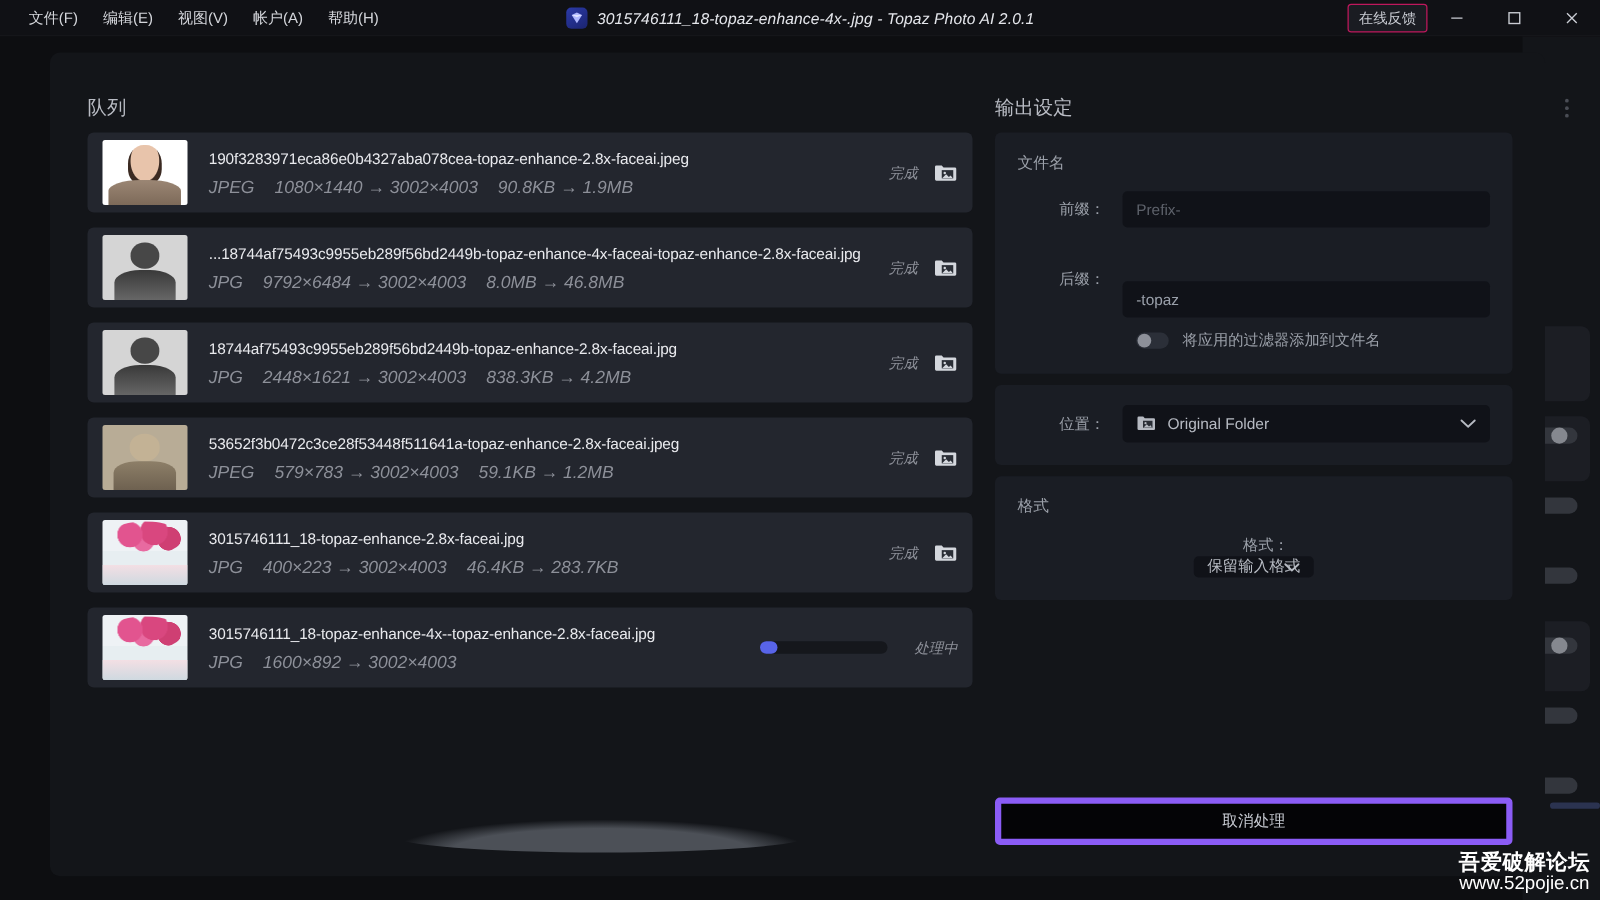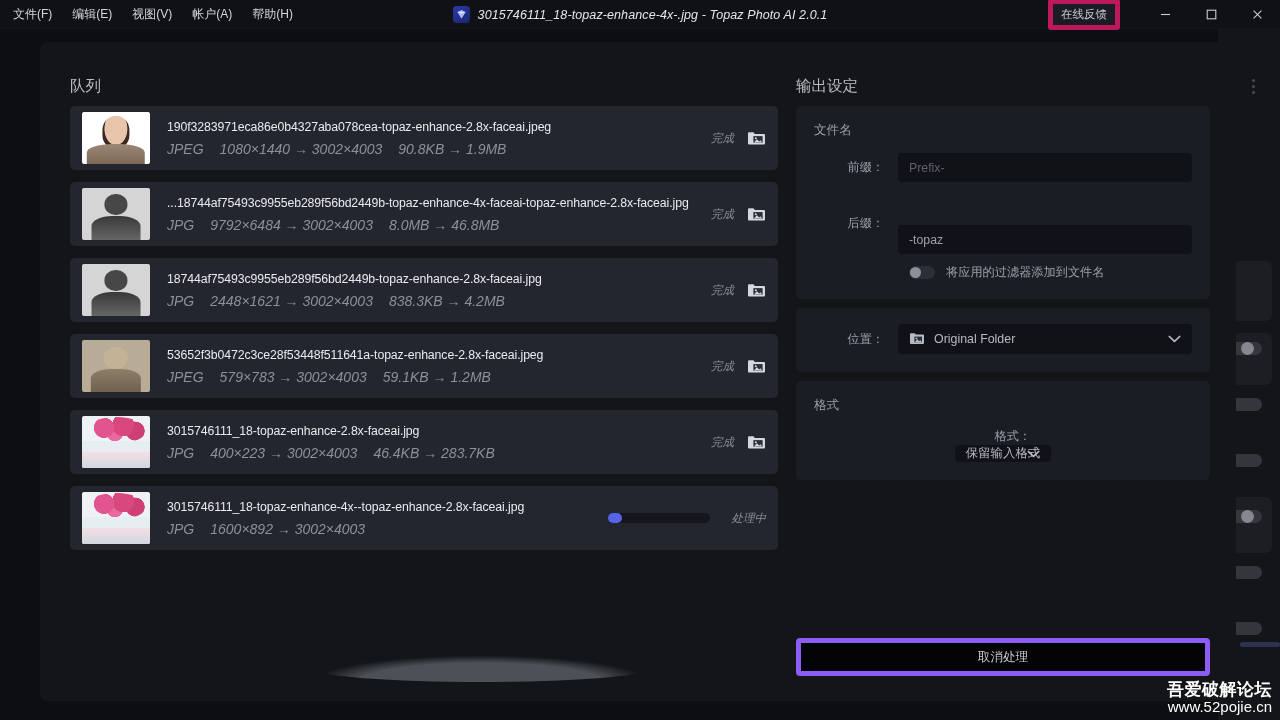--- a/index.html
+++ b/index.html
@@ -10,41 +10,41 @@
     overflow: hidden;
   }
   #app { position: relative; width: 1280px; height: 720px; background: #0d0e11; }
 
   
   .titlebar {
     position: absolute; top: 0; left: 0; width: 1280px; height: 29px;
     background: #101115; display: flex; align-items: center;
     border-bottom: 1px solid #15161a;
   }
-  .menus { display: flex; align-items: center; padding-left: 4px; gap: 2px; justify-content: center; }
+  .menus { display: flex; align-items: center; padding-left: 14px; gap: 2px; justify-content: center; }
   .menu-item {
     font-size: 12px; color: #d4d6db; padding: 4px 9px; border-radius: 3px;
     white-space: nowrap; cursor: default;
   }
   .title-center {
     position: absolute; left: 0; right: 0; top: 0; height: 29px;
     display: flex; align-items: center; justify-content: center; gap: 8px;
     pointer-events: none;
   }
   .app-logo {
     width: 17px; height: 17px; border-radius: 4px;
     background: linear-gradient(145deg,#2b3aa8,#1b2470);
     display: flex; align-items: center; justify-content: center;
     flex-shrink: 0;
   }
   .title-text { font-size: 12.5px; color: #e4e6eb; letter-spacing: .1px; font-style: italic; }
   .win-ctrl { position: absolute; right: 0; top: 0; height: 29px; display: flex; align-items: center; }
   .feedback-btn {
-    font-size: 11.5px; color: #c9ccd3; border: 5px solid #be185d;
-    border-radius: 3px; padding: 3px 8px; margin-right: 22px; background: #1a1c22;
+    font-size: 11.5px; color: #c9ccd3; border: 1px solid #be185d;
+    border-radius: 3px; padding: 3px 8px; background: #1a1c22;
     cursor: pointer;
   }
   .wbtn {
     width: 46px; height: 29px; display: flex; align-items: center; justify-content: center;
     cursor: pointer;
   }
   .wbtn svg { display: block; }
 
   
   .bg-right-rail {
@@ -203,21 +203,21 @@
 
   .cancel-btn {
     position: absolute; left: 756px; top: 596px; width: 414px; height: 38px;
     background: #040406; border: 5px solid #8b5cf6; border-radius: 4px;
     display: flex; align-items: center; justify-content: center;
     font-size: 12.6px; color: #c6c9d0; cursor: pointer;
   }
 
   
   .watermark {
-    position: absolute; right: 8px; bottom: 4px; text-align: right;
+    position: absolute; right: 8px; bottom: 4px; text-align: center;
     line-height: 1.12; pointer-events: none; margin-top: 10px;
   }
   .wm1 { font-size: 17px; color: #ffffff; font-weight: 700; letter-spacing: .5px; }
   .wm2 { font-size: 15px; color: #ffffff; font-weight: 400; }
 </style>
 </head>
 <body>
 
 <div id="app">
 

